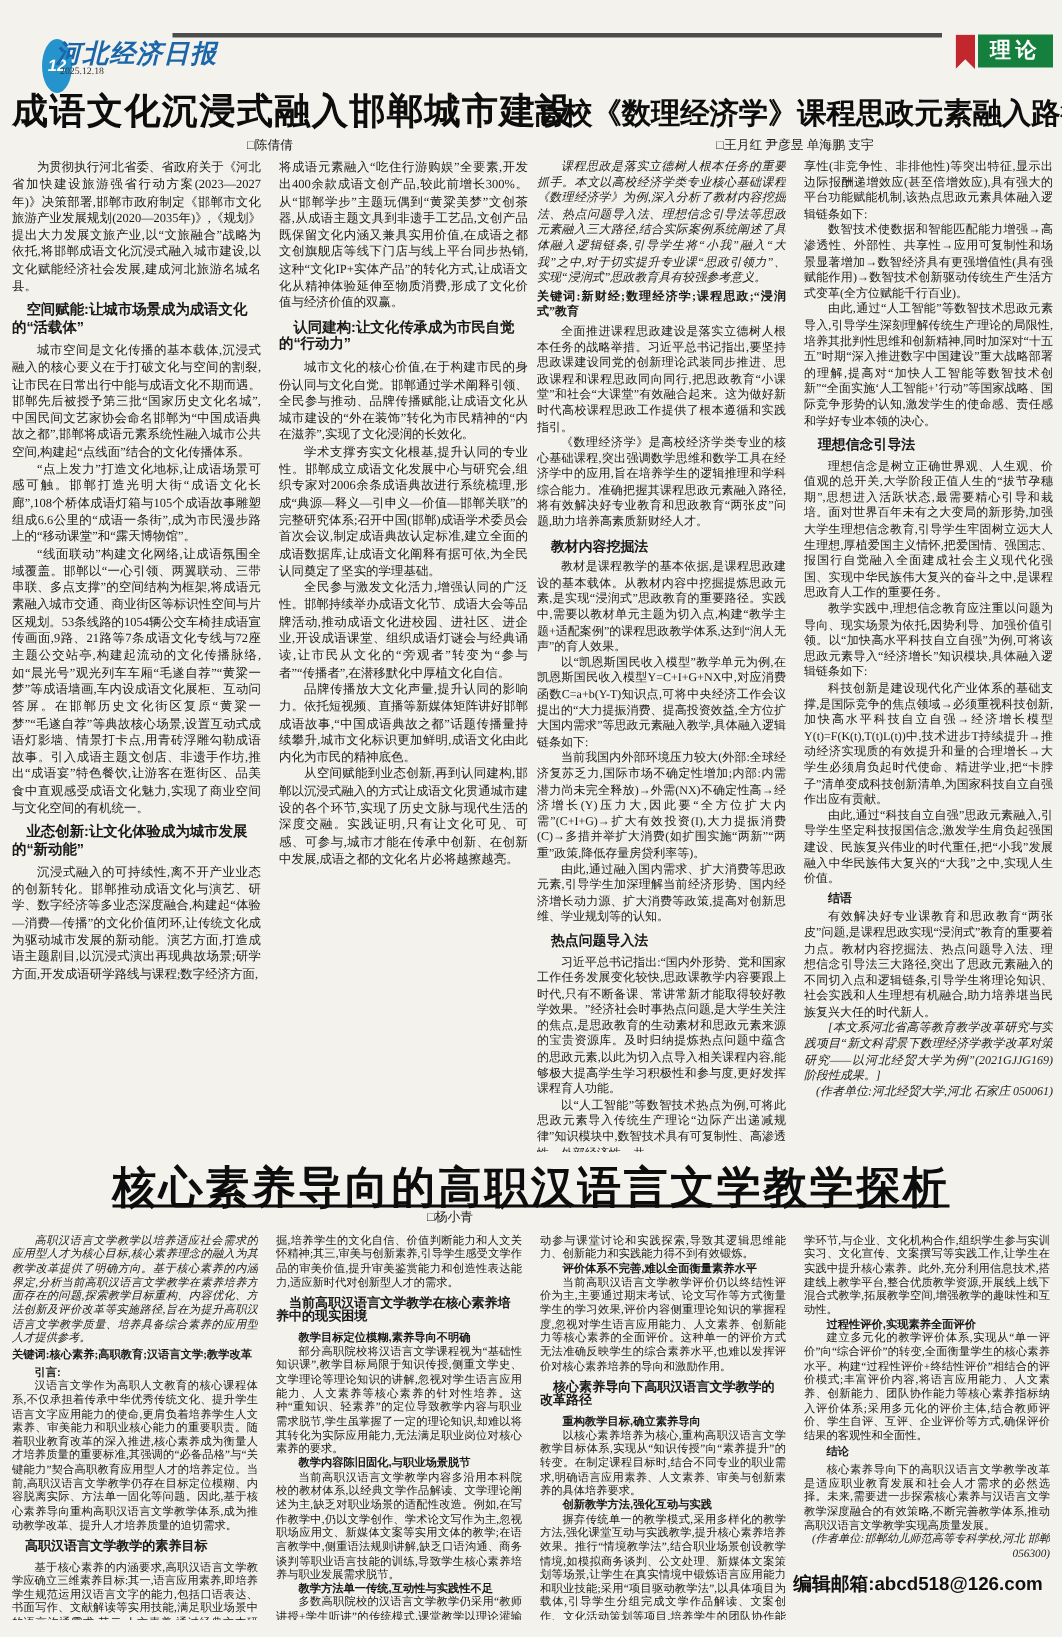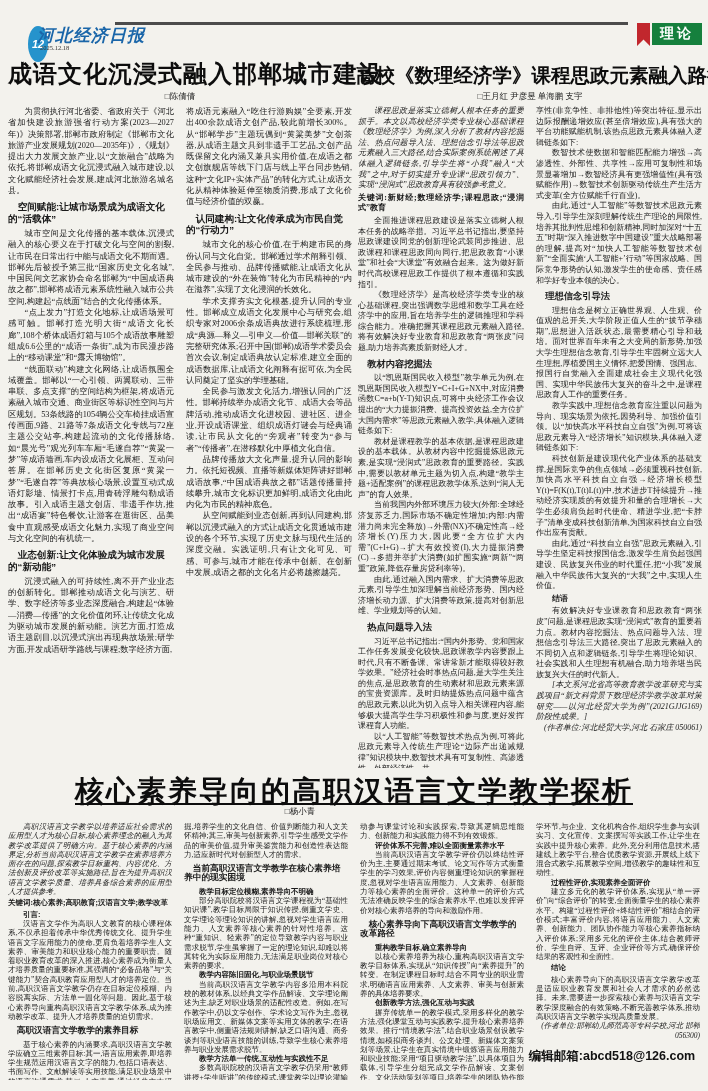--- a/index.html
+++ b/index.html
@@ -93,22 +93,22 @@
 
 <div>
   <div class="art-title" style="left:356px;top:62px;width:348px;font-size:19.5px;">高校《数理经济学》课程思政元素融入路径研究</div>
   <div class="byline" style="left:356px;top:91px;width:348px;">□王月红 尹彦昱 单海鹏 支宇</div>
   <div class="col top-col-r" style="left:358px;top:106px;width:166px;height:662px;">
       <div class="abstract">课程思政是落实立德树人根本任务的重要抓手。本文以高校经济学类专业核心基础课程《数理经济学》为例,深入分析了教材内容挖掘法、热点问题导入法、理想信念引导法等思政元素融入三大路径,结合实际案例系统阐述了具体融入逻辑链条,引导学生将“小我”融入“大我”之中,对于切实提升专业课“思政引领力”、实现“浸润式”思政教育具有较强参考意义。</div>
       <div class="keywords">关键词:新财经;数理经济学;课程思政;“浸润式”教育</div>
       <div class="para">全面推进课程思政建设是落实立德树人根本任务的战略举措。习近平总书记指出,要坚持思政课建设同党的创新理论武装同步推进、思政课程和课程思政同向同行,把思政教育“小课堂”和社会“大课堂”有效融合起来。这为做好新时代高校课程思政工作提供了根本遵循和实践指引。</div>
       <div class="para">《数理经济学》是高校经济学类专业的核心基础课程,突出强调数学思维和数学工具在经济学中的应用,旨在培养学生的逻辑推理和学科综合能力。准确把握其课程思政元素融入路径,将有效解决好专业教育和思政教育“两张皮”问题,助力培养高素质新财经人才。</div>
       <div class="subhead">教材内容挖掘法</div>
+      <div class="para">教材是课程教学的基本依据,是课程思政建设的基本载体。从教材内容中挖掘提炼思政元素,是实现“浸润式”思政教育的重要路径。实践中,需要以教材单元主题为切入点,构建“教学主题+适配案例”的课程思政教学体系,达到“润人无声”的育人效果。</div>
       <div class="para">以“凯恩斯国民收入模型”教学单元为例,在凯恩斯国民收入模型Y=C+I+G+NX中,对应消费函数C=a+b(Y-T)知识点,可将中央经济工作会议提出的“大力提振消费、提高投资效益,全方位扩大国内需求”等思政元素融入教学,具体融入逻辑链条如下:</div>
-      <div class="para">教材是课程教学的基本依据,是课程思政建设的基本载体。从教材内容中挖掘提炼思政元素,是实现“浸润式”思政教育的重要路径。实践中,需要以教材单元主题为切入点,构建“教学主题+适配案例”的课程思政教学体系,达到“润人无声”的育人效果。</div>
       <div class="para">当前我国内外部环境压力较大(外部:全球经济复苏乏力,国际市场不确定性增加;内部:内需潜力尚未完全释放)→外需(NX)不确定性高→经济增长(Y)压力大,因此要“全方位扩大内需”(C+I+G)→扩大有效投资(I),大力提振消费(C)→多措并举扩大消费(如扩围实施“两新”“两重”政策,降低存量房贷利率等)。</div>
       <div class="para">由此,通过融入国内需求、扩大消费等思政元素,引导学生加深理解当前经济形势、国内经济增长动力源、扩大消费等政策,提高对创新思维、学业规划等的认知。</div>
       <div class="subhead">热点问题导入法</div>
       <div class="para">习近平总书记指出:“国内外形势、党和国家工作任务发展变化较快,思政课教学内容要跟上时代,只有不断备课、常讲常新才能取得较好教学效果。”经济社会时事热点问题,是大学生关注的焦点,是思政教育的生动素材和思政元素来源的宝贵资源库。及时归纳提炼热点问题中蕴含的思政元素,以此为切入点导入相关课程内容,能够极大提高学生学习积极性和参与度,更好发挥课程育人功能。</div>
       <div class="para">以“人工智能”等数智技术热点为例,可将此思政元素导入传统生产理论“边际产出递减规律”知识模块中,数智技术具有可复制性、高渗透性、外部经济性、共</div>
     </div>
   <div class="col top-col-r" style="left:536px;top:106px;width:166px;height:662px;">
       <div class="para cont">享性(非竞争性、非排他性)等突出特征,显示出边际报酬递增效应(甚至倍增效应),具有强大的平台功能赋能机制,该热点思政元素具体融入逻辑链条如下:</div>
       <div class="para">数智技术使数据和智能匹配能力增强→高渗透性、外部性、共享性→应用可复制性和场景显著增加→数智经济具有更强增值性(具有强赋能作用)→数智技术创新驱动传统生产生活方式变革(全方位赋能千行百业)。</div>
       <div class="para">由此,通过“人工智能”等数智技术思政元素导入,引导学生深刻理解传统生产理论的局限性,培养其批判性思维和创新精神,同时加深对“十五五”时期“深入推进数字中国建设”重大战略部署的理解,提高对“加快人工智能等数智技术创新”“全面实施‘人工智能+’行动”等国家战略、国际竞争形势的认知,激发学生的使命感、责任感和学好专业本领的决心。</div>

